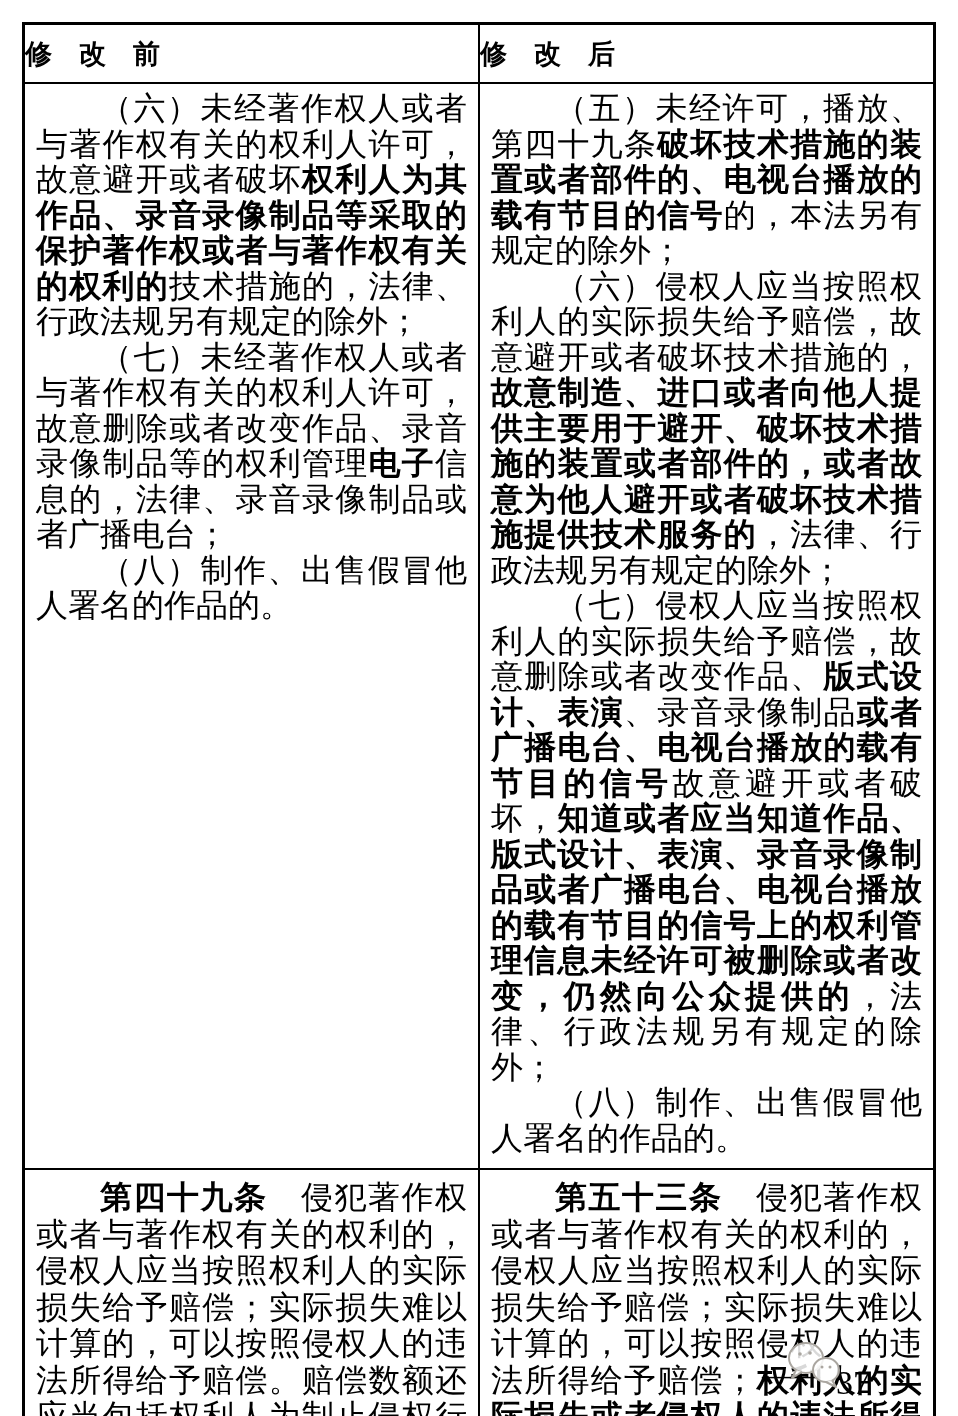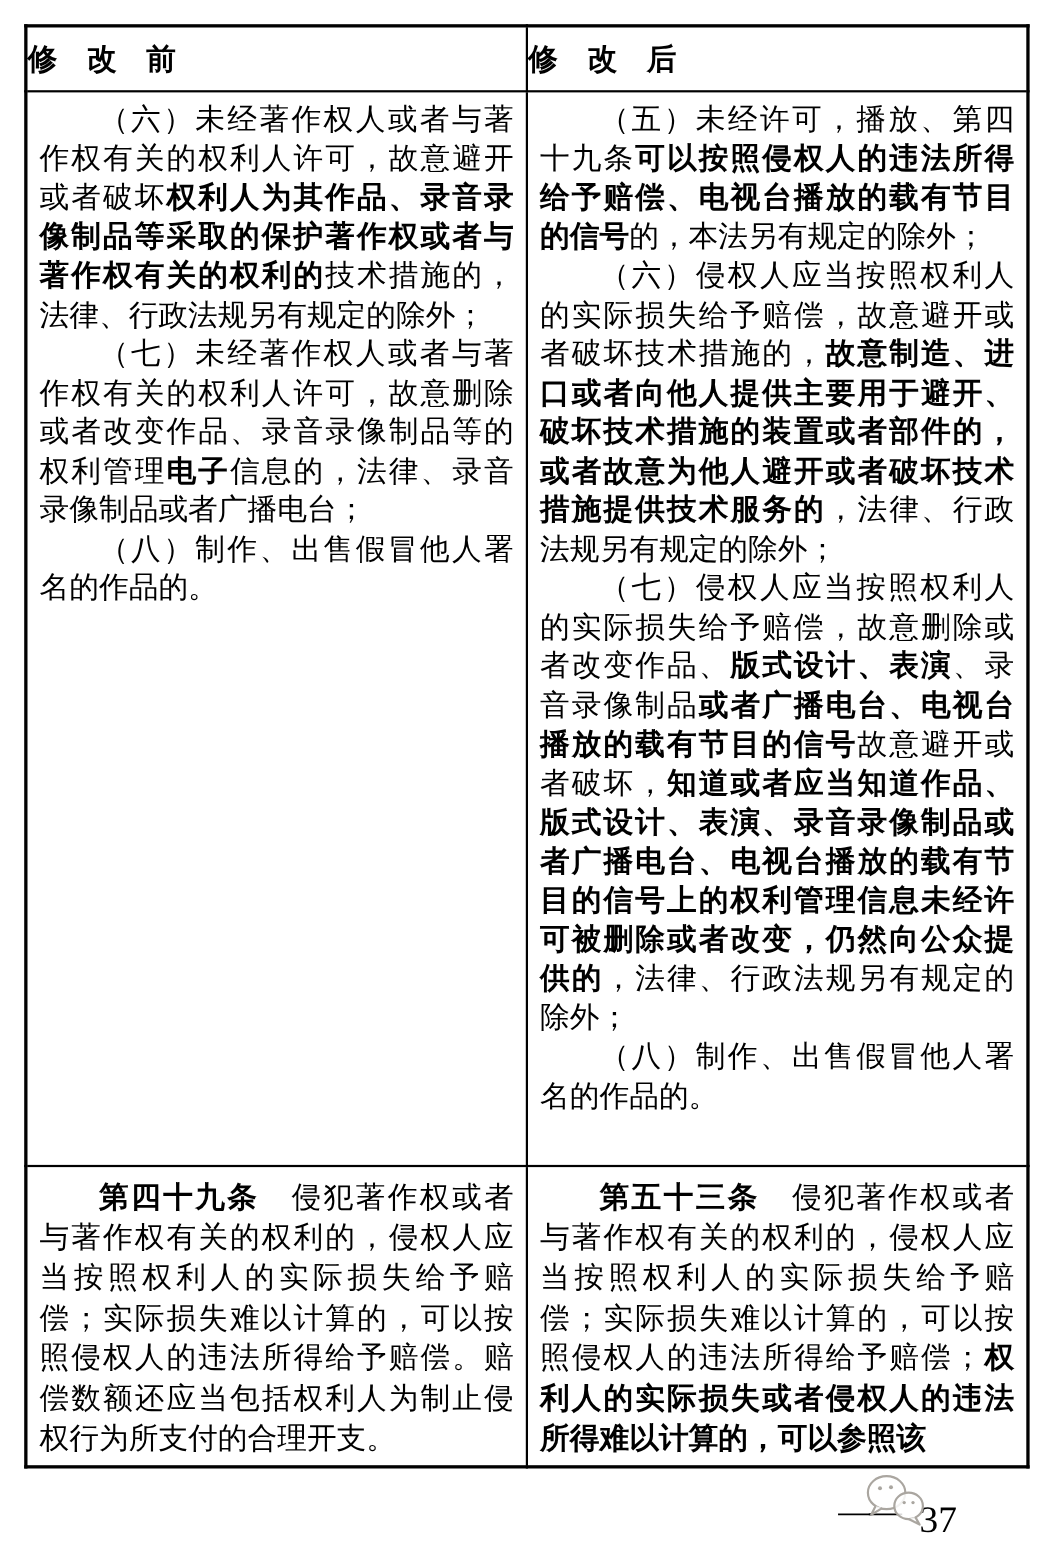--- a/index.html
+++ b/index.html
@@ -29,22 +29,22 @@
     font-family: Liberation Sans, sans-serif;
     font-weight: bold;
     font-size: 27px;
     text-align: left;
     vertical-align: middle;
     padding: 0;
   }
 
   table.cmp td {
     vertical-align: top;
-    padding: 7px 11px 0 11px;
-    font-size: 27px;
+    padding: 7px 11px 12px 11px;
+    font-size: 32px;
     line-height: 35.5px;
     text-align: justify;
     text-justify: inter-character;
   }
   tr.row-1 td { height: 968px; }
   tr.row-2 td { height: 262px; line-height: 36.5px; padding-top: 9px; }
 
   p.para { margin: 0; text-indent: 2em; }
   span.seg-bold {
     font-family: "Liberation Sans", sans-serif;
@@ -90,21 +90,21 @@
     </tr>
   </thead>
   <tbody>
     <tr class="row-1">
       <td>
           <p class="para"><span class="seg">（六）未经著作权人或者与著作权有关的权利人许可，故意避开或者破坏</span><span class="seg-bold">权利人为其作品、录音录像制品等采取的保护著作权或者与著作权有关的权利的</span><span class="seg">技术措施的，法律、行政法规另有规定的除外；</span></p>
           <p class="para"><span class="seg">（七）未经著作权人或者与著作权有关的权利人许可，故意删除或者改变作品、录音录像制品等的权利管理</span><span class="seg-bold">电子</span><span class="seg">信息的，法律、录音录像制品或者广播电台；</span></p>
           <p class="para"><span class="seg">（八）制作、出售假冒他人署名的作品的。</span></p>
         </td>
       <td>
-          <p class="para"><span class="seg">（五）未经许可，播放、第四十九条</span><span class="seg-bold">可以按照侵权人的违法所得给予赔偿、电视台播放的载有节目的信号</span><span class="seg">的，本法另有规定的除外；</span></p>
+          <p class="para"><span class="seg">（五）未经许可，播放、第四十九条</span><span class="seg-bold">破坏技术措施的装置或者部件的、电视台播放的载有节目的信号</span><span class="seg">的，本法另有规定的除外；</span></p>
           <p class="para"><span class="seg">（六）侵权人应当按照权利人的实际损失给予赔偿，故意避开或者破坏技术措施的，</span><span class="seg-bold">故意制造、进口或者向他人提供主要用于避开、破坏技术措施的装置或者部件的，或者故意为他人避开或者破坏技术措施提供技术服务的</span><span class="seg">，法律、行政法规另有规定的除外；</span></p>
           <p class="para"><span class="seg">（七）侵权人应当按照权利人的实际损失给予赔偿，故意删除或者改变作品、</span><span class="seg-bold">版式设计、表演</span><span class="seg">、录音录像制品</span><span class="seg-bold">或者广播电台、电视台播放的载有节目的信号</span><span class="seg">故意避开或者破坏，</span><span class="seg-bold">知道或者应当知道作品、版式设计、表演、录音录像制品或者广播电台、电视台播放的载有节目的信号上的权利管理信息未经许可被删除或者改变，仍然向公众提供的</span><span class="seg">，法律、行政法规另有规定的除外；</span></p>
           <p class="para"><span class="seg">（八）制作、出售假冒他人署名的作品的。</span></p>
         </td>
     </tr>
     <tr class="row-2">
       <td>
           <p class="para"><span class="seg-bold">第四十九条</span><span class="seg">　侵犯著作权或者与著作权有关的权利的，侵权人应当按照权利人的实际损失给予赔偿；实际损失难以计算的，可以按照侵权人的违法所得给予赔偿。赔偿数额还应当包括权利人为制止侵权行为所支付的合理开支。</span></p>
         </td>
       <td>

